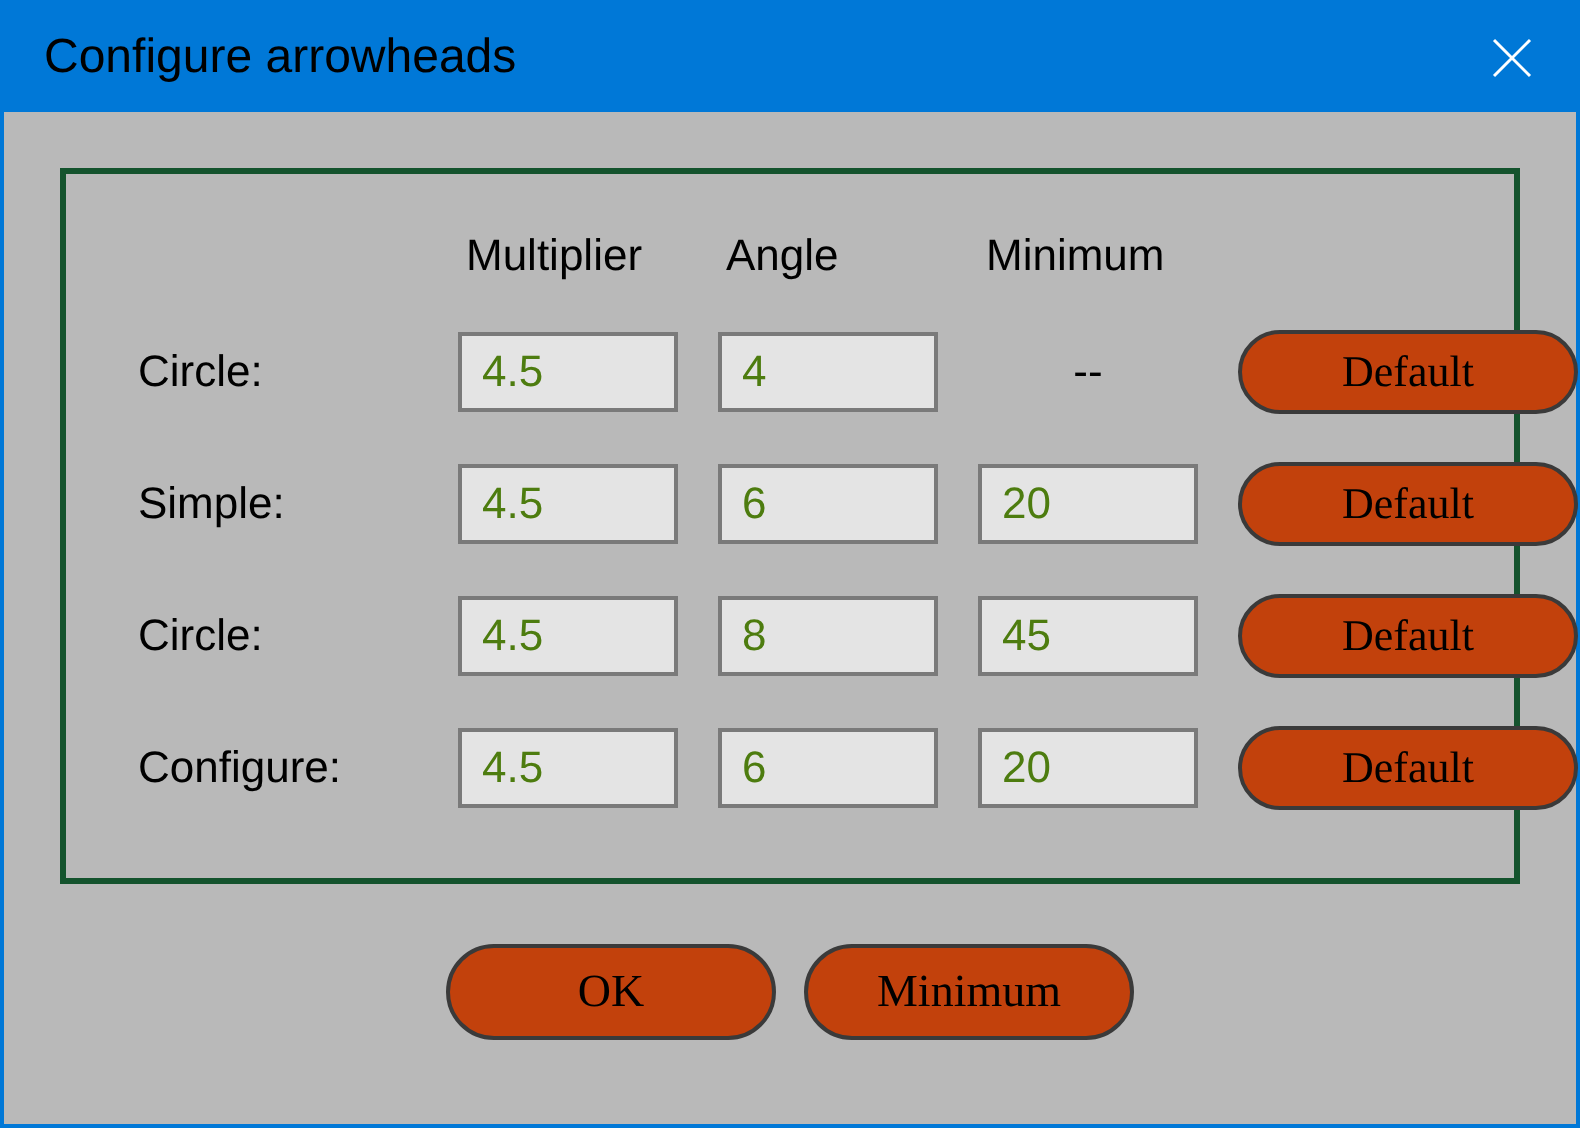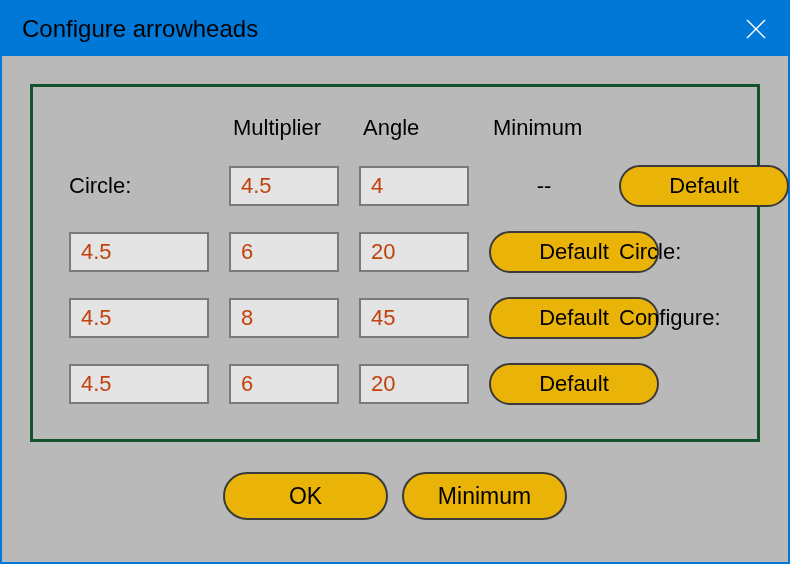--- a/index.html
+++ b/index.html
@@ -70,37 +70,37 @@
       font-size: 22px;
       color: #000;
     }
     .field {
       width: 100%;
       height: 40px;
       background: #e4e4e4;
       border: 2px solid #7a7a7a;
       font-size: 22px;
       padding: 0 10px;
-      color: #c2410c;
+      color: #4d7c0f;
       font-family: inherit;
     }
     .placeholder-dash {
       text-align: center;
       font-size: 22px;
       color: #000;
     }
     .pill-btn {
       height: 42px;
-      background: #eab308;
+      background: #c2410c;
       border: 2.5px solid #3a3a3a;
       border-radius: 21px;
       font-size: 22px;
       color: #000;
       cursor: pointer;
-      font-family: Liberation Sans, sans-serif;
+      font-family: Liberation Serif, serif;
       display: flex;
       align-items: center;
       justify-content: center;
     }
     .button-row {
       display: flex;
       justify-content: center;
       gap: 14px;
       margin-top: 30px;
     }
@@ -135,20 +135,21 @@
         <div class="col-header">Angle</div>
         <div class="col-header">Minimum</div>
         <div></div>
 
         <div class="row-label">Circle:</div>
         <input class="field" type="text" value="4.5" style="">
         <input class="field" type="text" value="4" style="">
         <div class="placeholder-dash">--</div>
         <button class="pill-btn default-btn">Default</button>
 
+        <div class="row-label">Simple:</div>
         <input class="field" type="text" value="4.5" style="">
         <input class="field" type="text" value="6" style="">
         <input class="field" type="text" value="20" style="">
         <button class="pill-btn default-btn">Default</button>
 
         <div class="row-label">Circle:</div>
         <input class="field" type="text" value="4.5" style="">
         <input class="field" type="text" value="8" style="">
         <input class="field" type="text" value="45" style="">
         <button class="pill-btn default-btn">Default</button>

